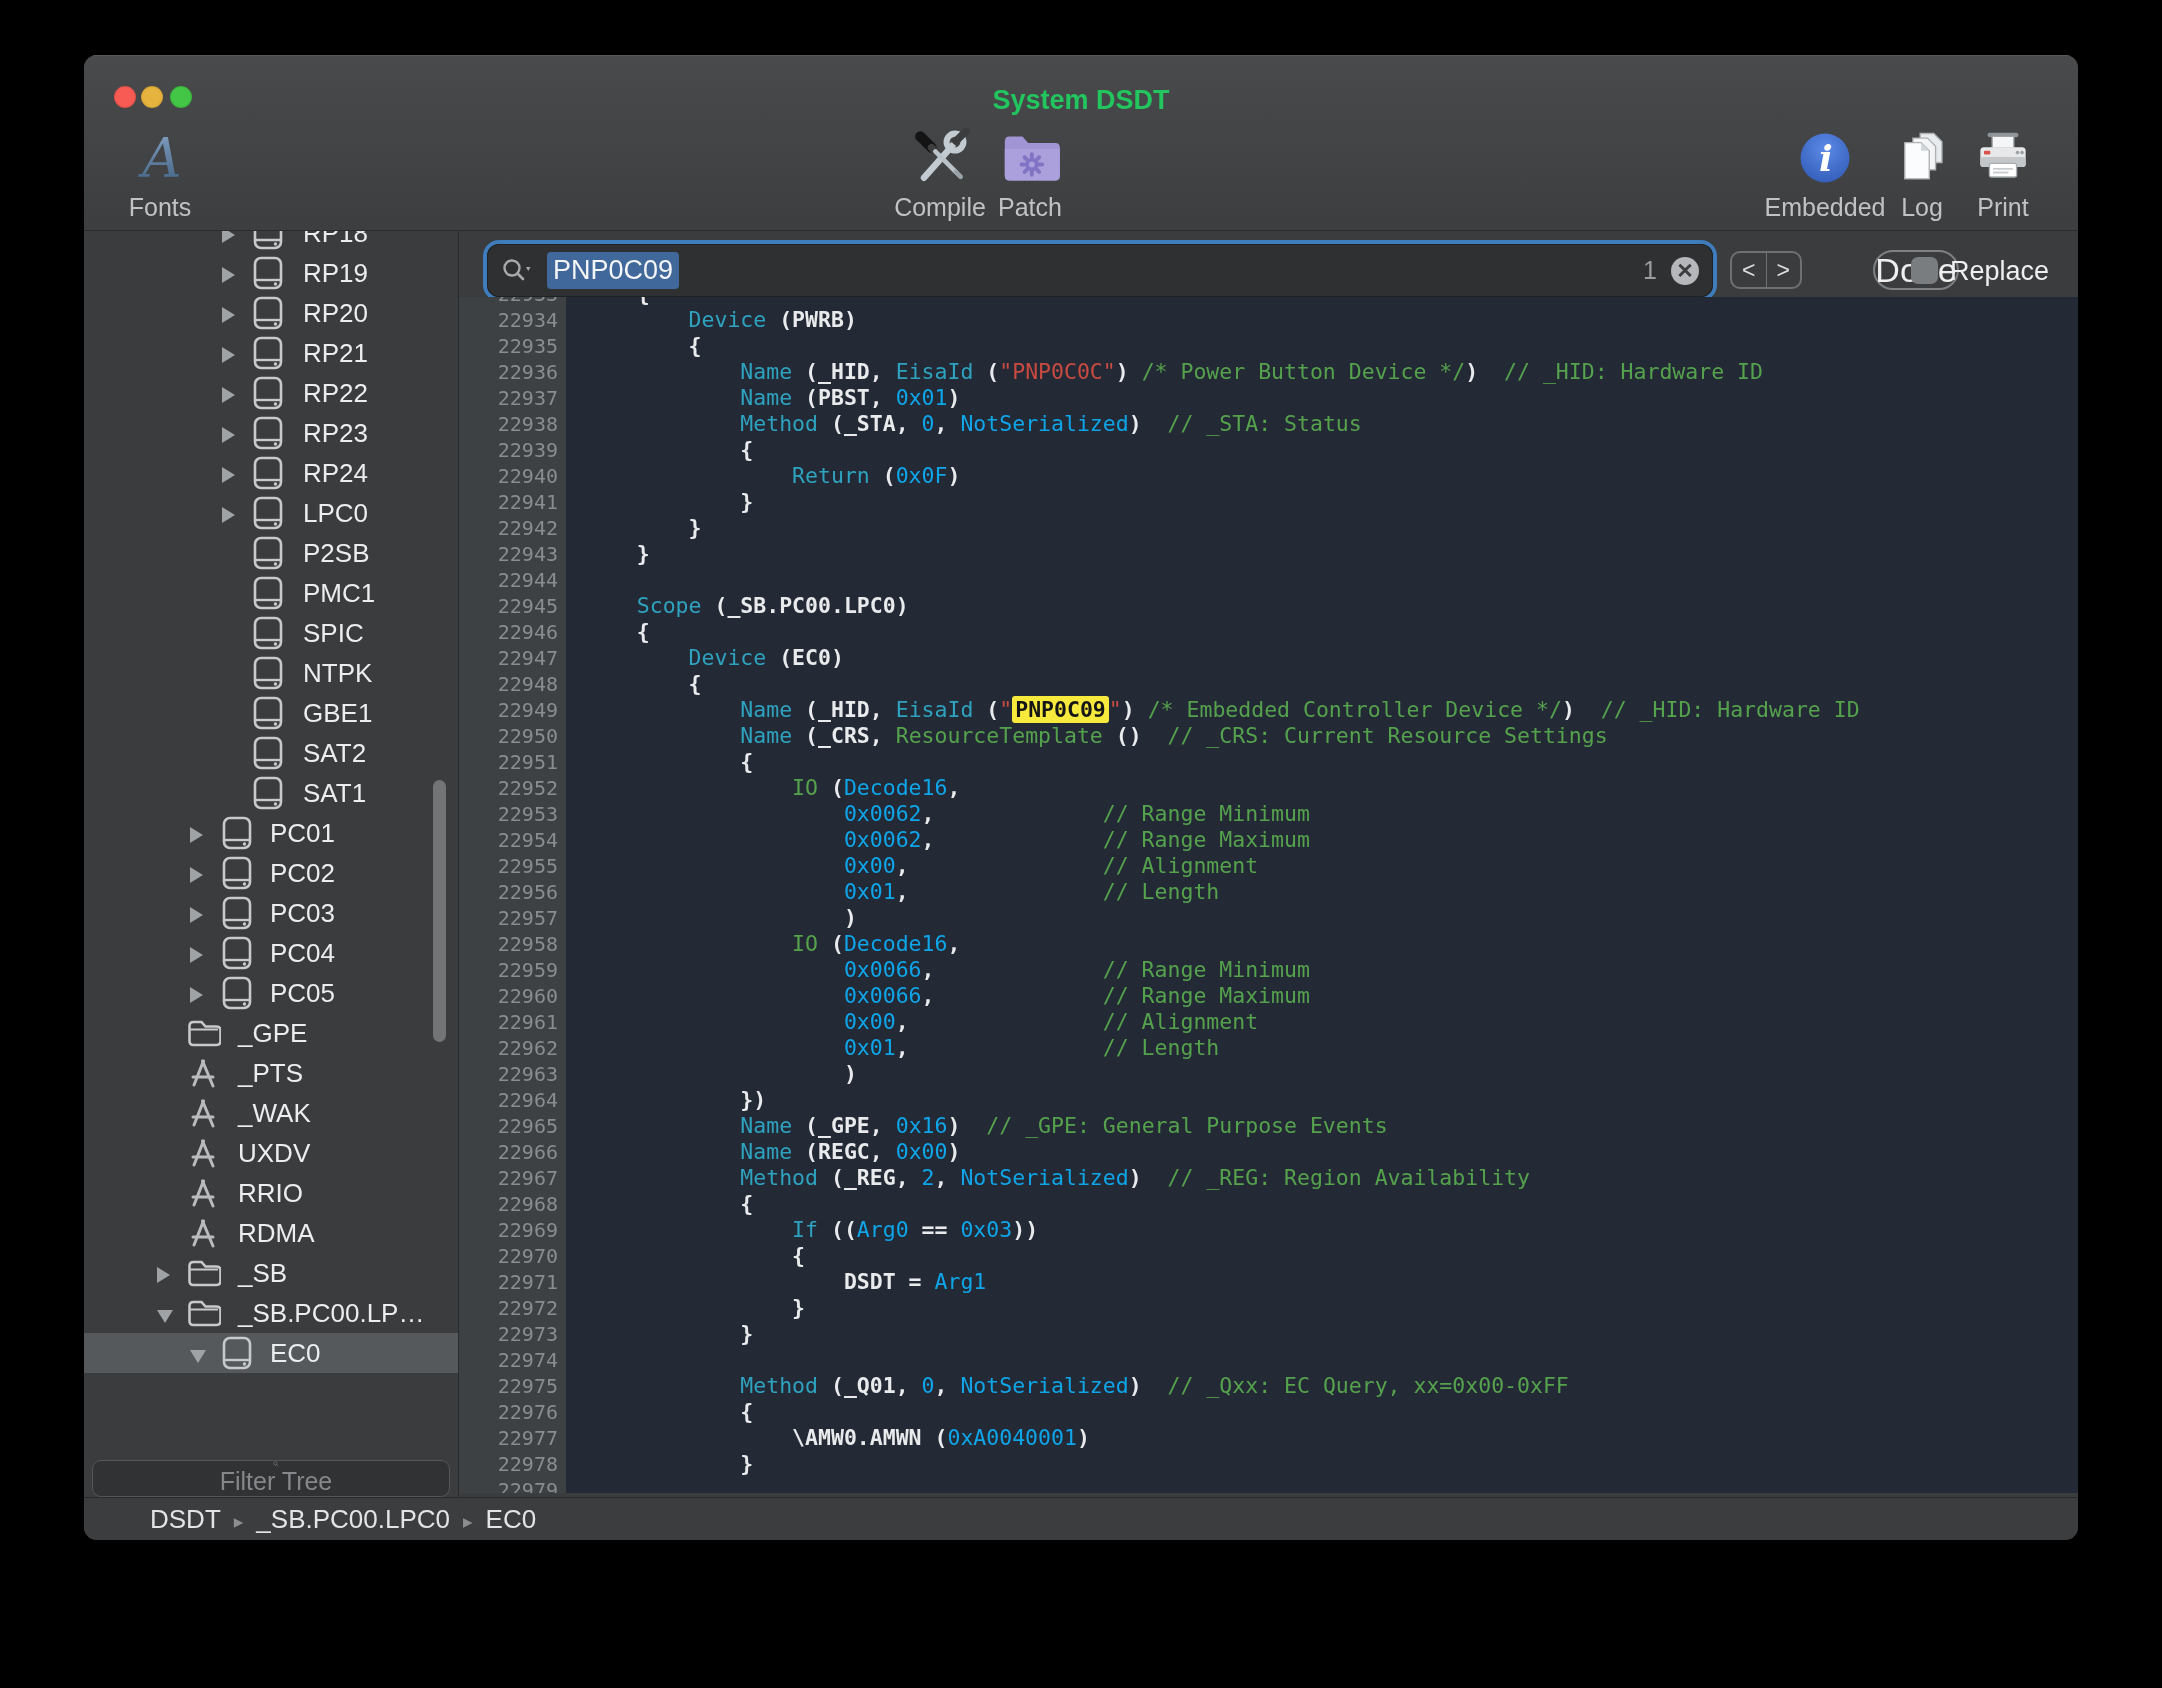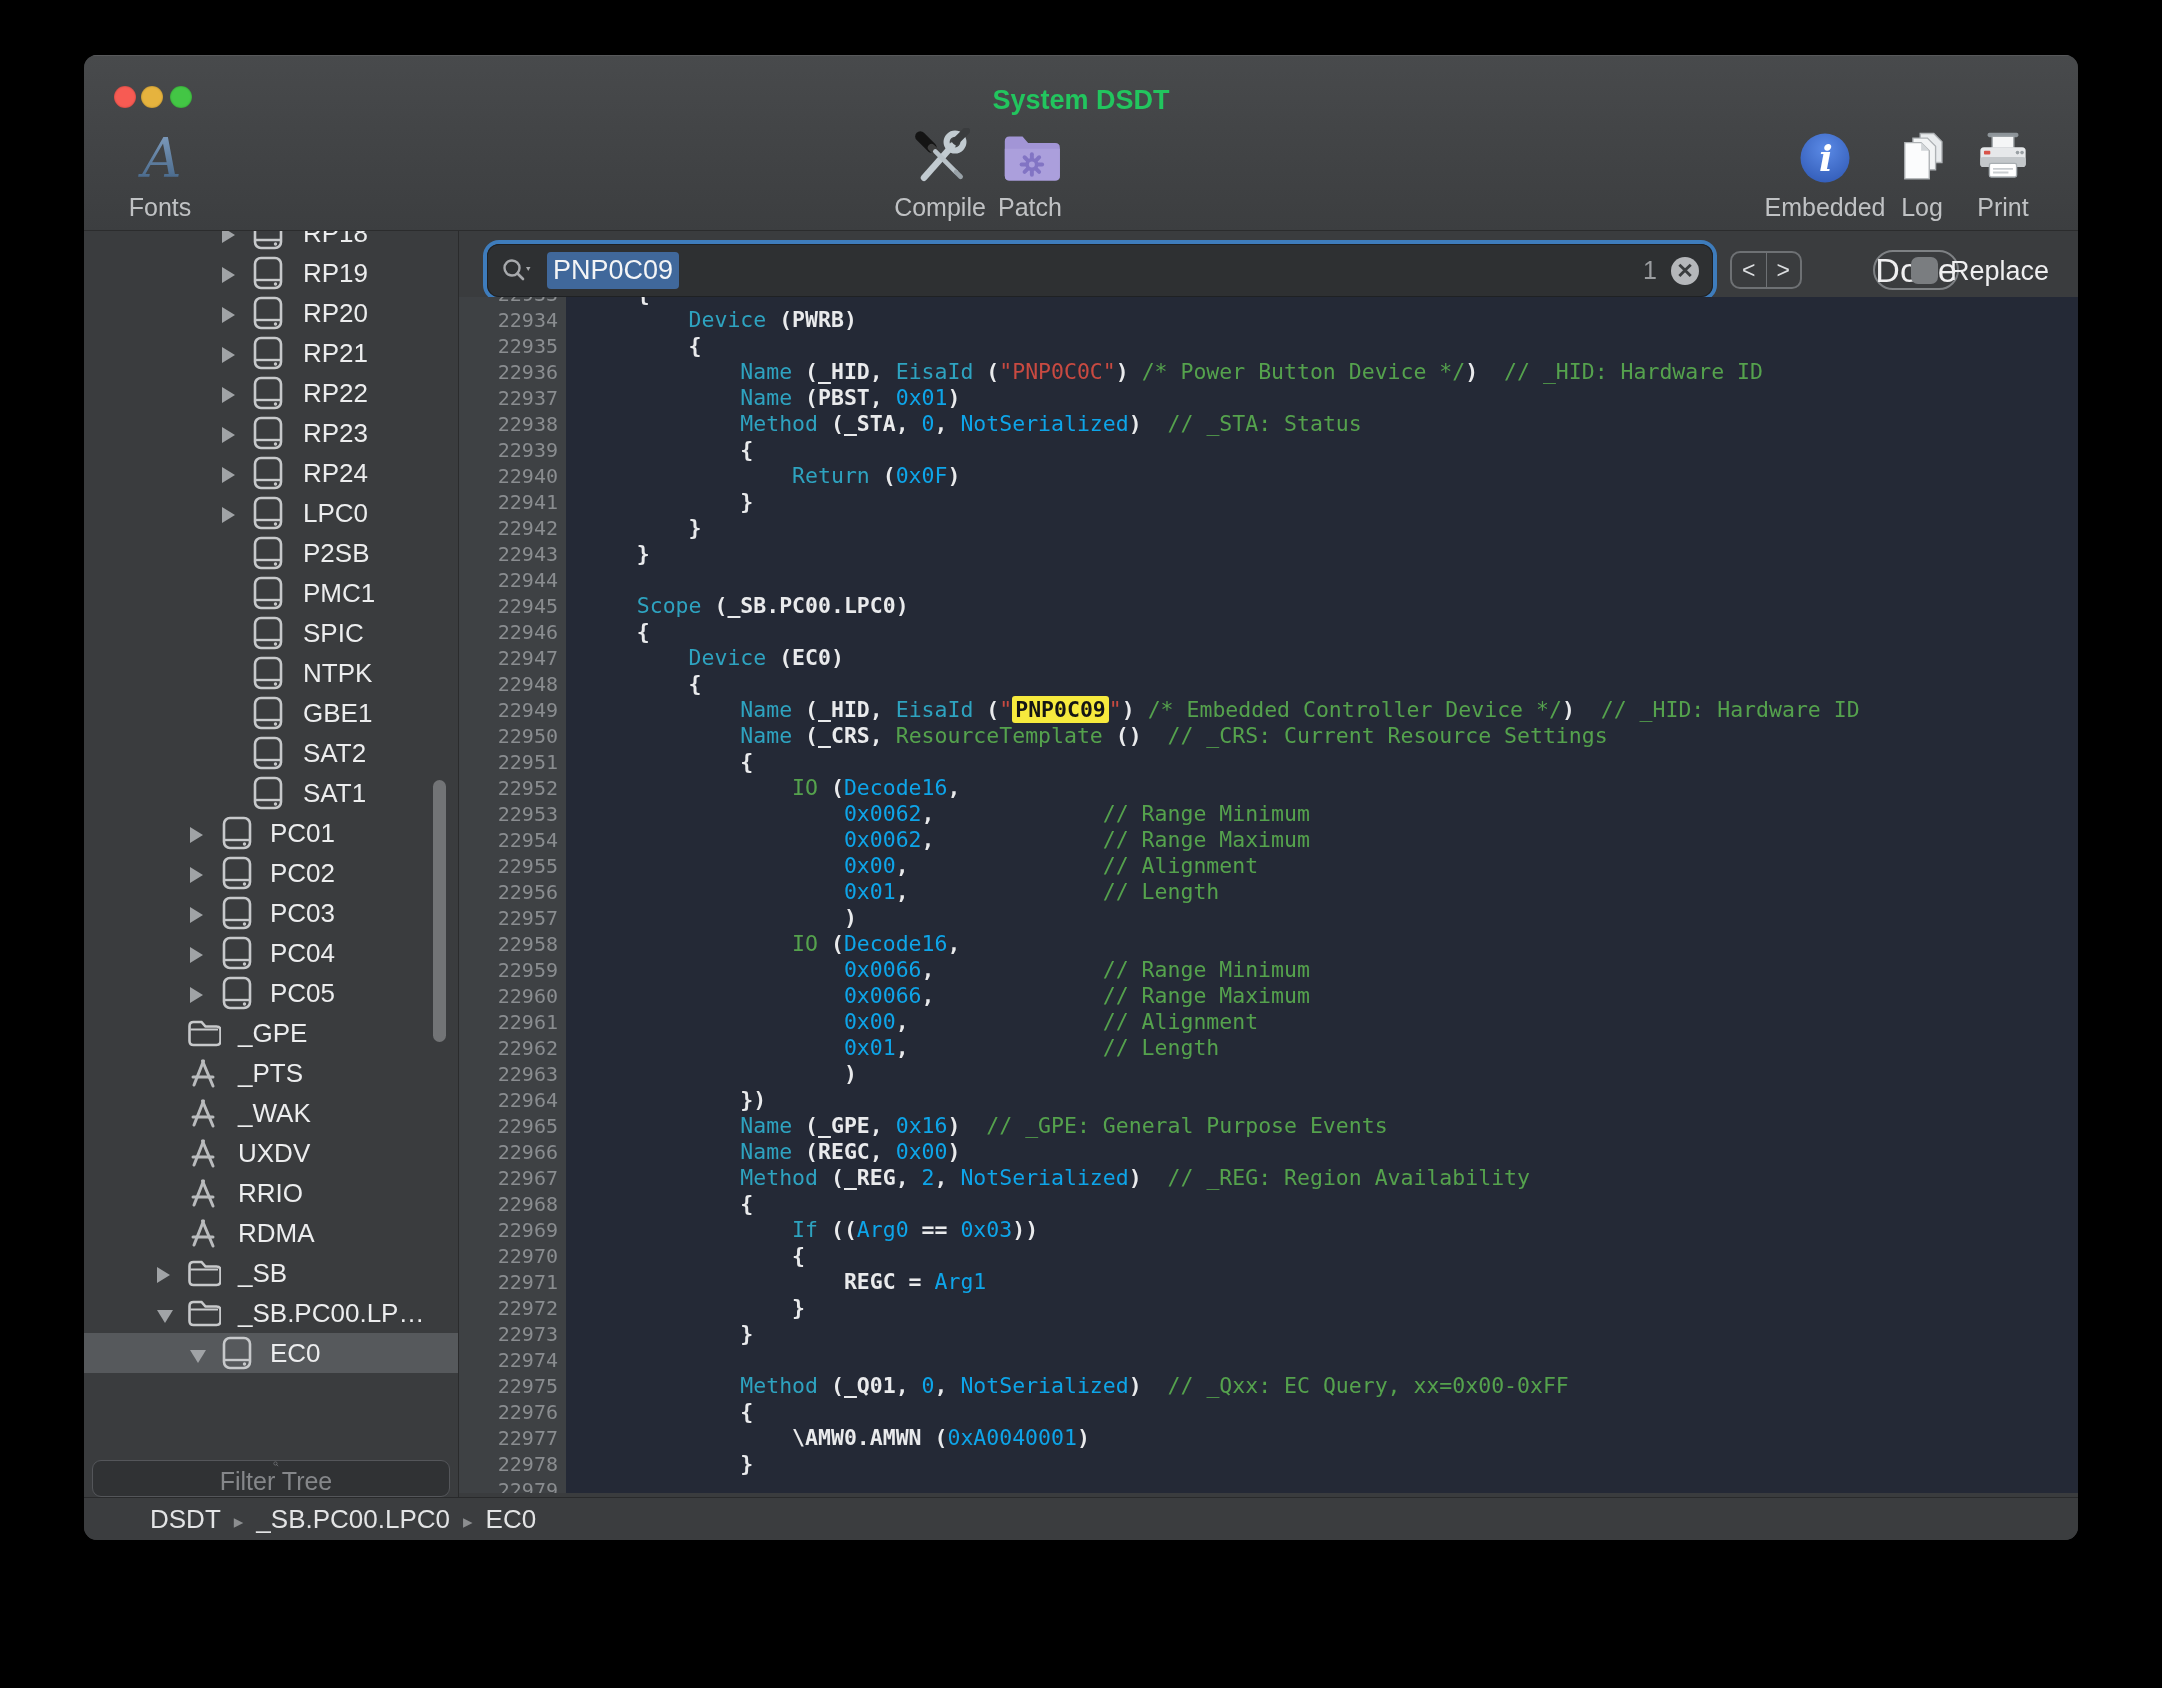--- a/index.html
+++ b/index.html
@@ -549,21 +549,21 @@
         <div class="cline"><span class="tk-w">                    </span><span class="tk-n">0x00</span><span class="tk-w">,               </span><span class="tk-c">// Alignment</span></div>
         <div class="cline"><span class="tk-w">                    </span><span class="tk-n">0x01</span><span class="tk-w">,               </span><span class="tk-c">// Length</span></div>
         <div class="cline"><span class="tk-w">                    )</span></div>
         <div class="cline"><span class="tk-w">            })</span></div>
         <div class="cline"><span class="tk-w">            </span><span class="tk-k">Name</span><span class="tk-w"> (_GPE, </span><span class="tk-n">0x16</span><span class="tk-w">)  </span><span class="tk-c">// _GPE: General Purpose Events</span></div>
         <div class="cline"><span class="tk-w">            </span><span class="tk-k">Name</span><span class="tk-w"> (REGC, </span><span class="tk-n">0x00</span><span class="tk-w">)</span></div>
         <div class="cline"><span class="tk-w">            </span><span class="tk-k">Method</span><span class="tk-w"> (_REG, </span><span class="tk-n">2</span><span class="tk-w">, </span><span class="tk-m">NotSerialized</span><span class="tk-w">)  </span><span class="tk-c">// _REG: Region Availability</span></div>
         <div class="cline"><span class="tk-w">            {</span></div>
         <div class="cline"><span class="tk-w">                </span><span class="tk-k">If</span><span class="tk-w"> ((</span><span class="tk-m">Arg0</span><span class="tk-w"> == </span><span class="tk-n">0x03</span><span class="tk-w">))</span></div>
         <div class="cline"><span class="tk-w">                {</span></div>
-        <div class="cline"><span class="tk-w">                    REGC = </span><span class="tk-m">Arg1</span></div>
+        <div class="cline"><span class="tk-w">                    DSDT = </span><span class="tk-m">Arg1</span></div>
         <div class="cline"><span class="tk-w">                }</span></div>
         <div class="cline"><span class="tk-w">            }</span></div>
         <div class="cline"></div>
         <div class="cline"><span class="tk-w">            </span><span class="tk-k">Method</span><span class="tk-w"> (_Q01, </span><span class="tk-n">0</span><span class="tk-w">, </span><span class="tk-m">NotSerialized</span><span class="tk-w">)  </span><span class="tk-c">// _Qxx: EC Query, xx=0x00-0xFF</span></div>
         <div class="cline"><span class="tk-w">            {</span></div>
         <div class="cline"><span class="tk-w">                \AMW0.AMWN (</span><span class="tk-n">0xA0040001</span><span class="tk-w">)</span></div>
         <div class="cline"><span class="tk-w">            }</span></div>
         <div class="cline"></div>
       </div>
     </div>

